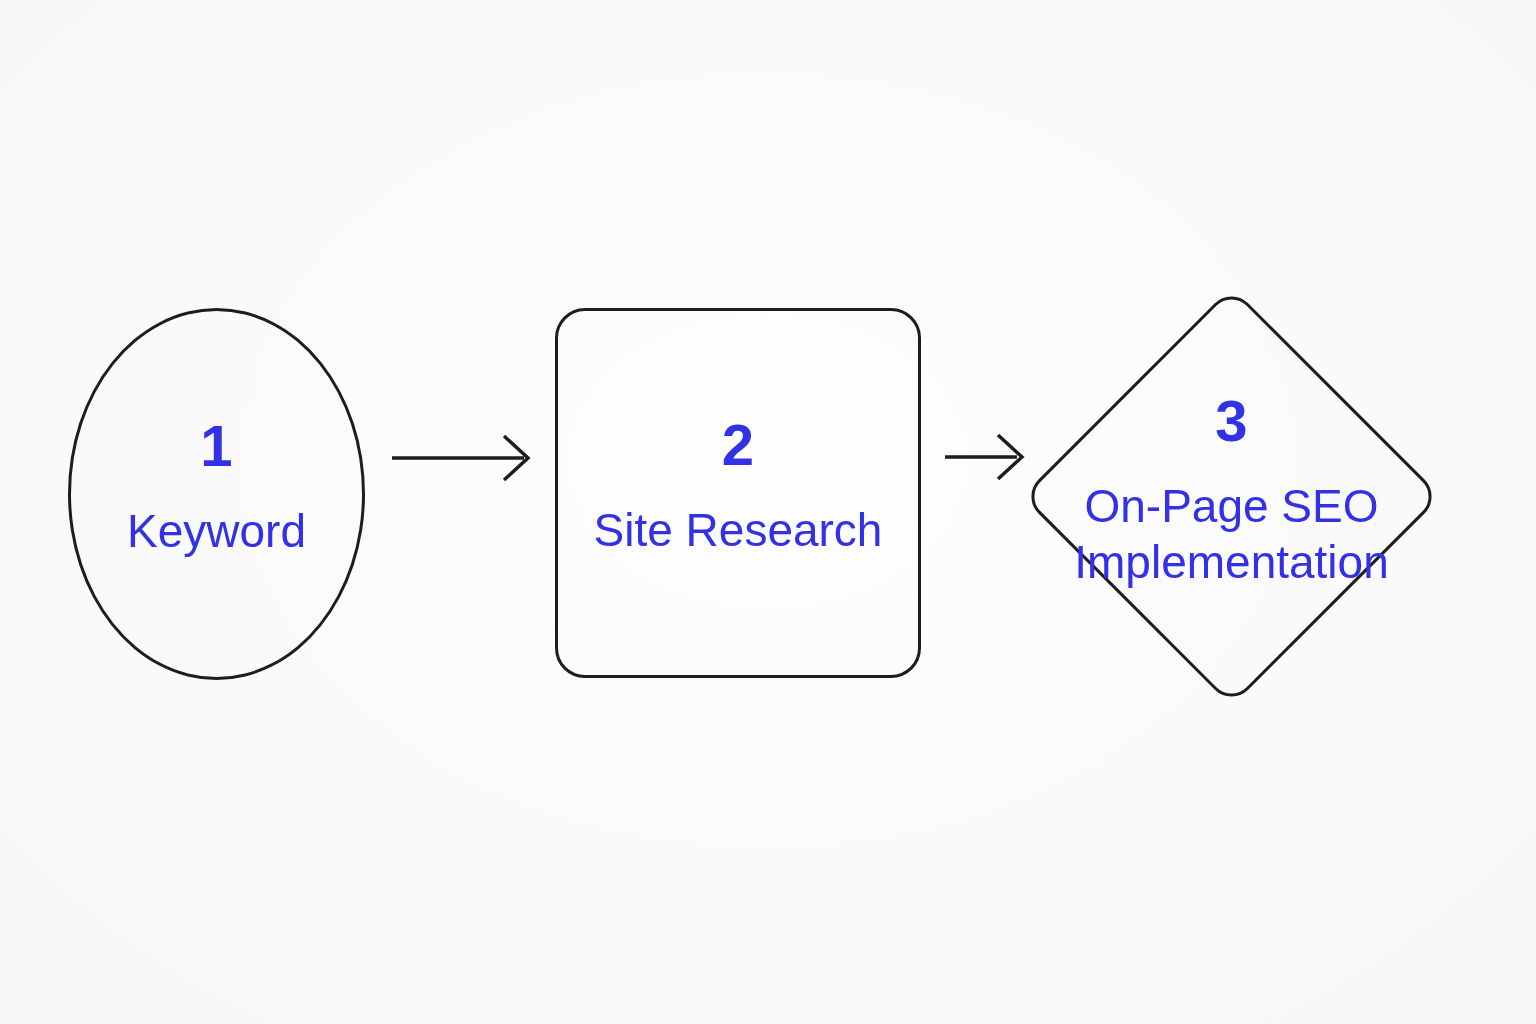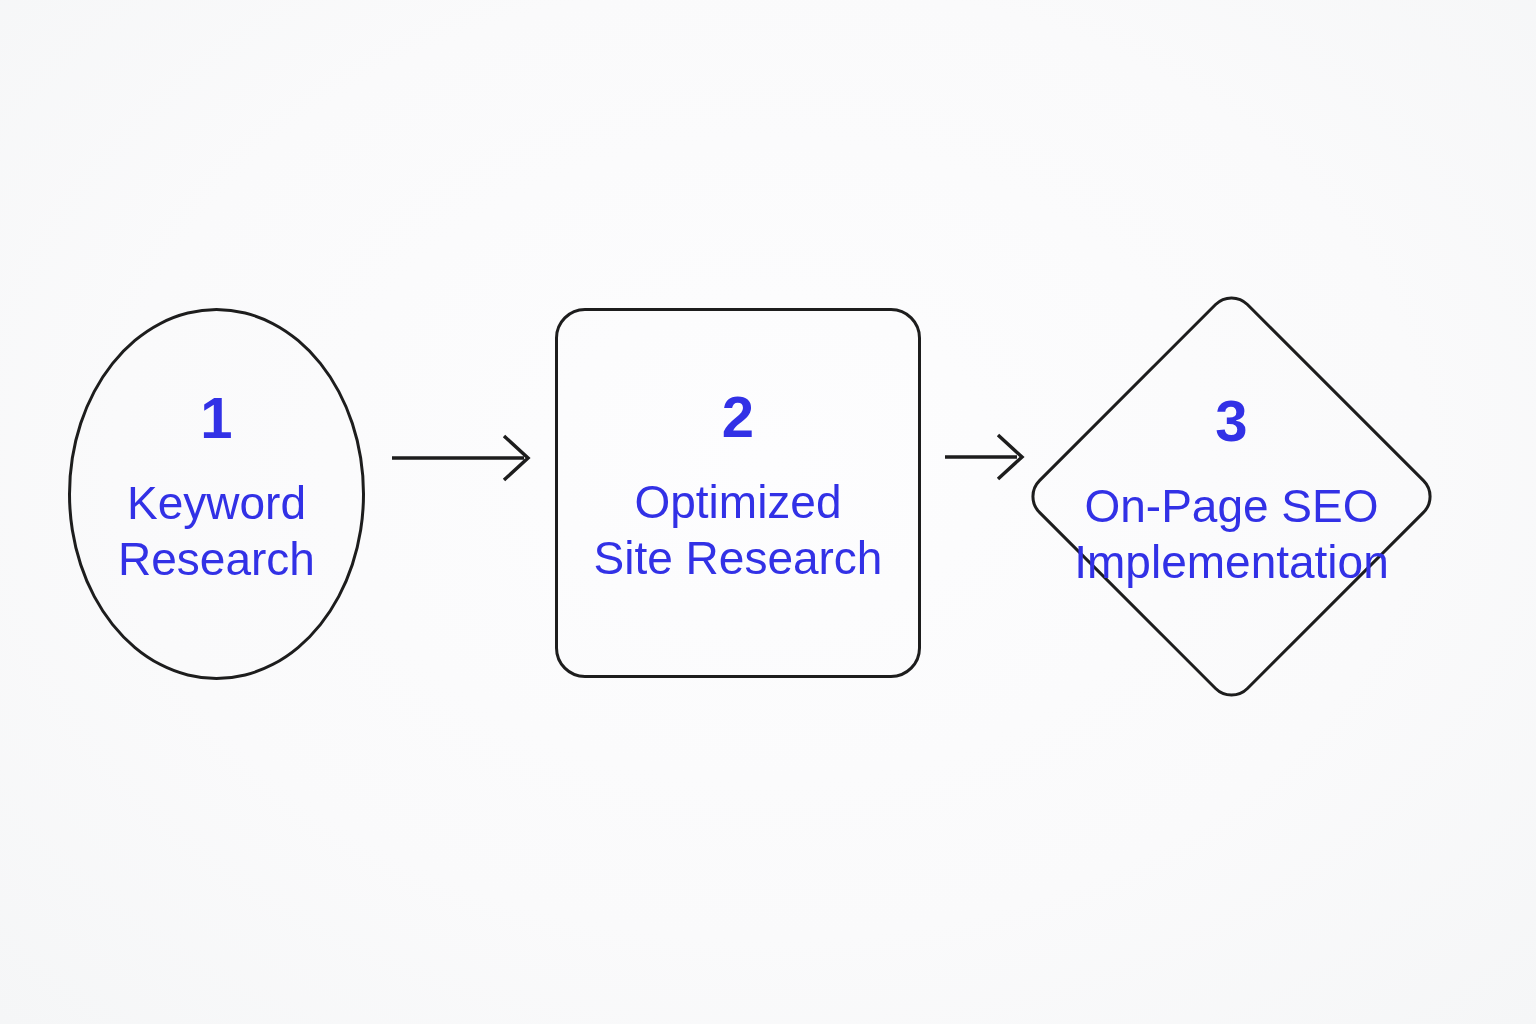--- a/index.html
+++ b/index.html
@@ -110,28 +110,26 @@
 </style>
 </head>
 <body>
 
 <div class="canvas">
 
   <div class="shape-ellipse">
     <div class="node-content">
       <div class="node-number">1</div>
       <div class="node-label">Keyword</div>
-      <div class="node-label">Research</div>
     </div>
   </div>
 
   <div class="shape-rect">
     <div class="node-content">
       <div class="node-number">2</div>
-      <div class="node-label">Optimized</div>
       <div class="node-label">Site Research</div>
     </div>
   </div>
 
   <div class="shape-diamond">
     <div class="node-content">
       <div class="node-number">3</div>
       <div class="node-label">On-Page SEO</div>
       <div class="node-label">Implementation</div>
     </div>

